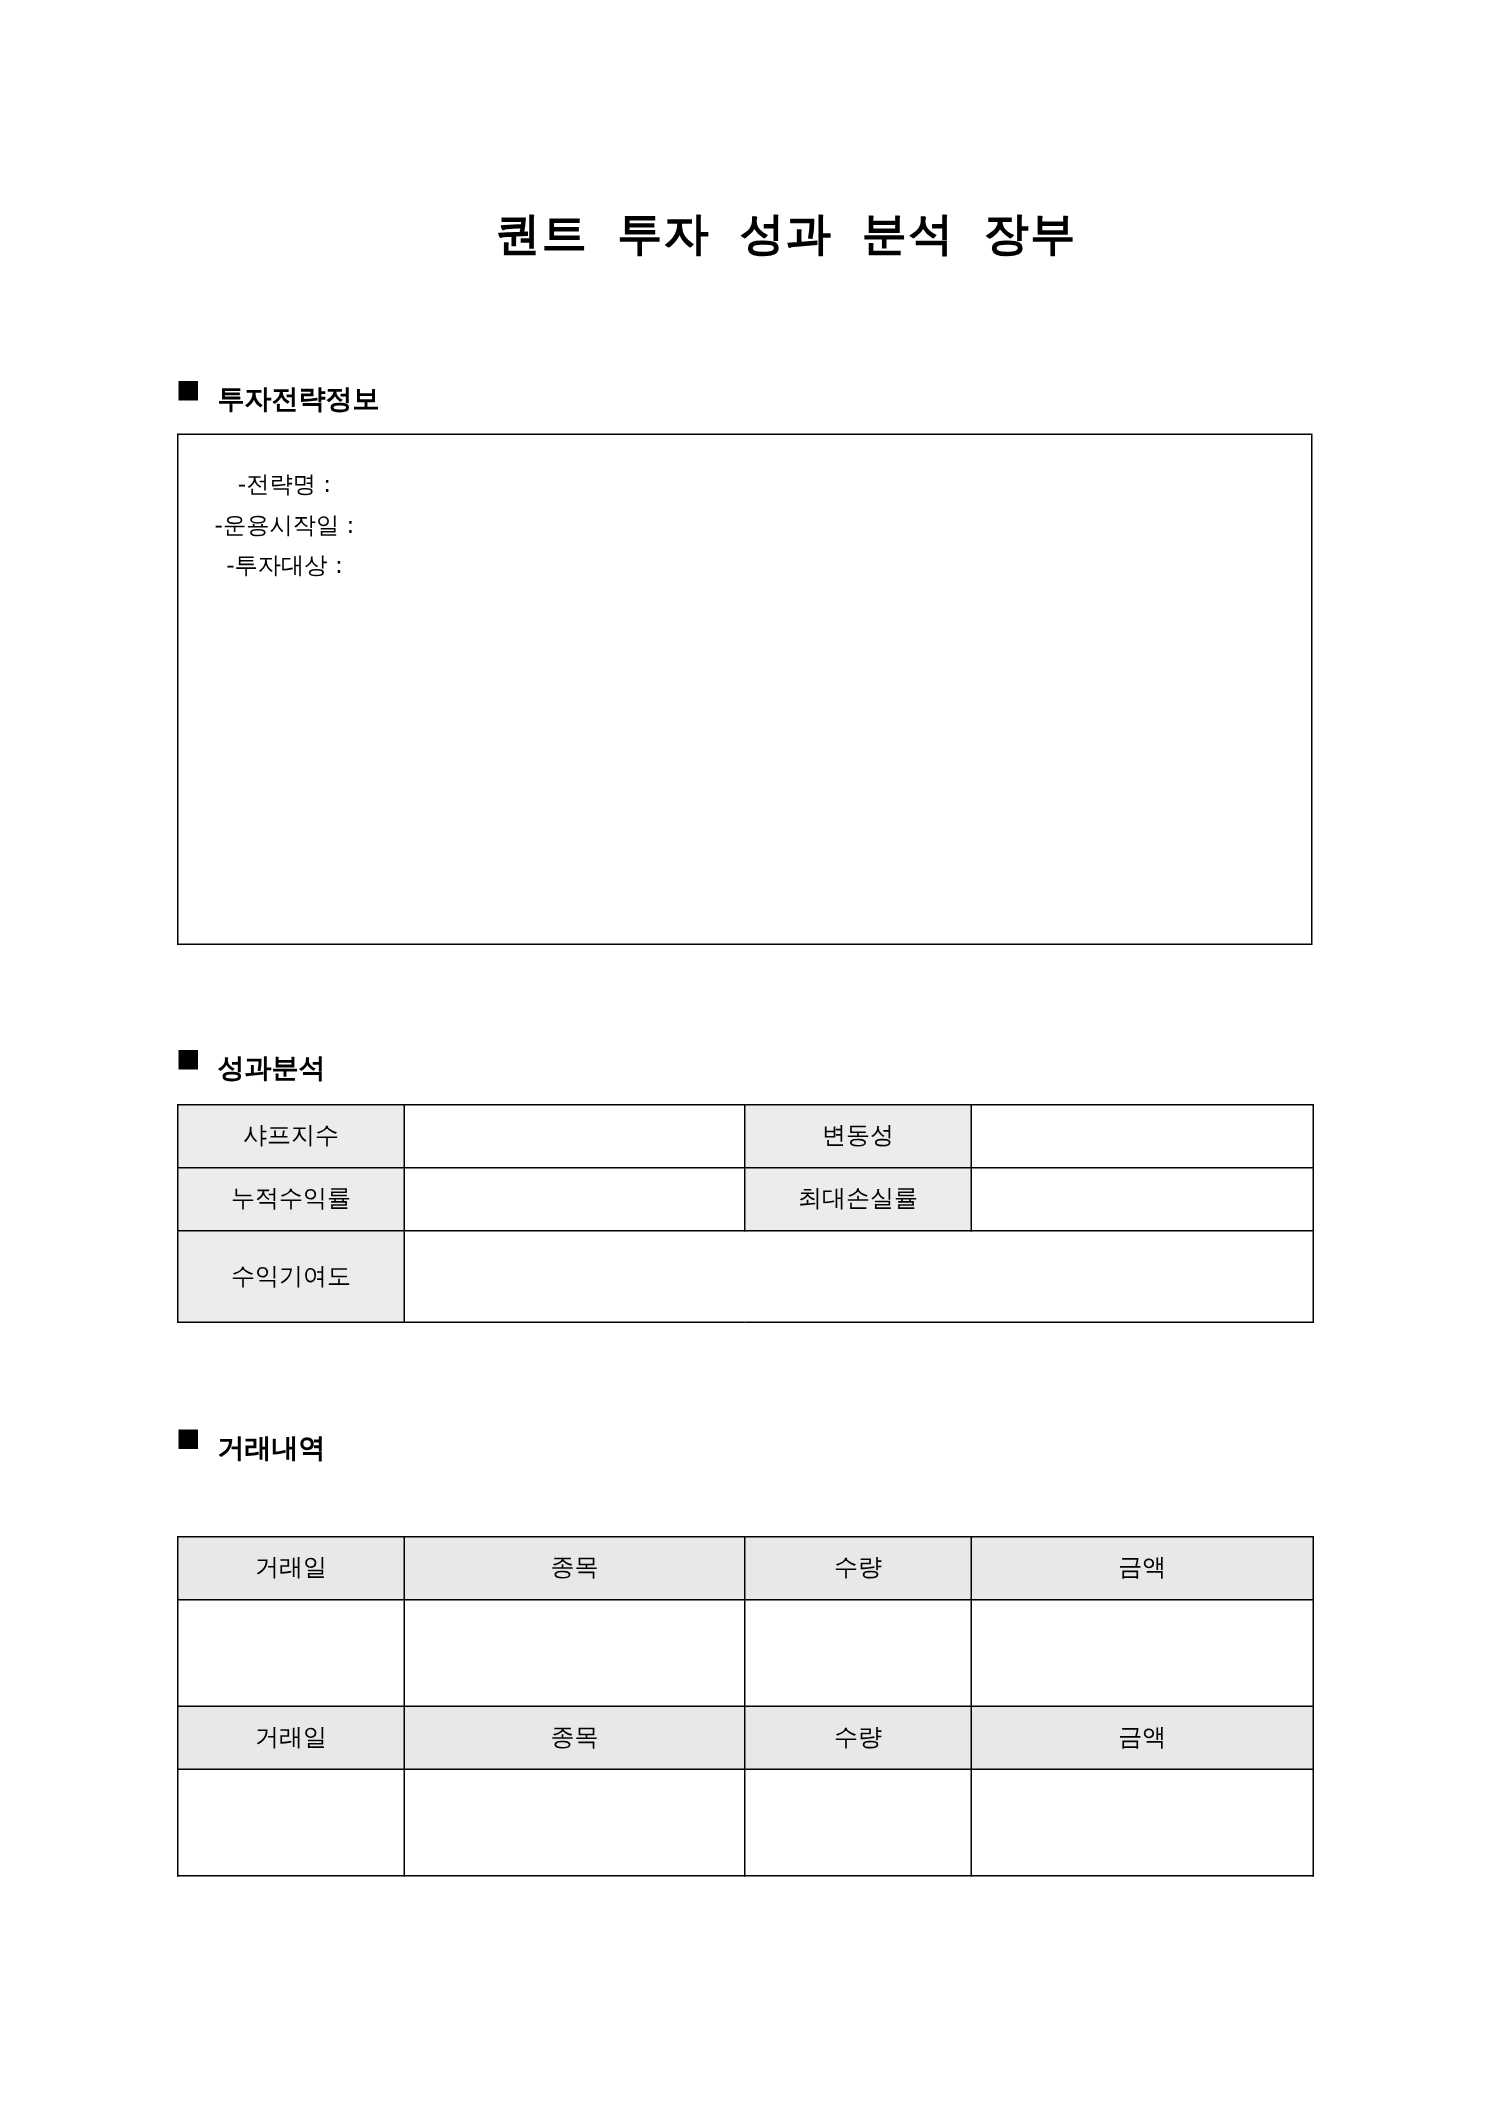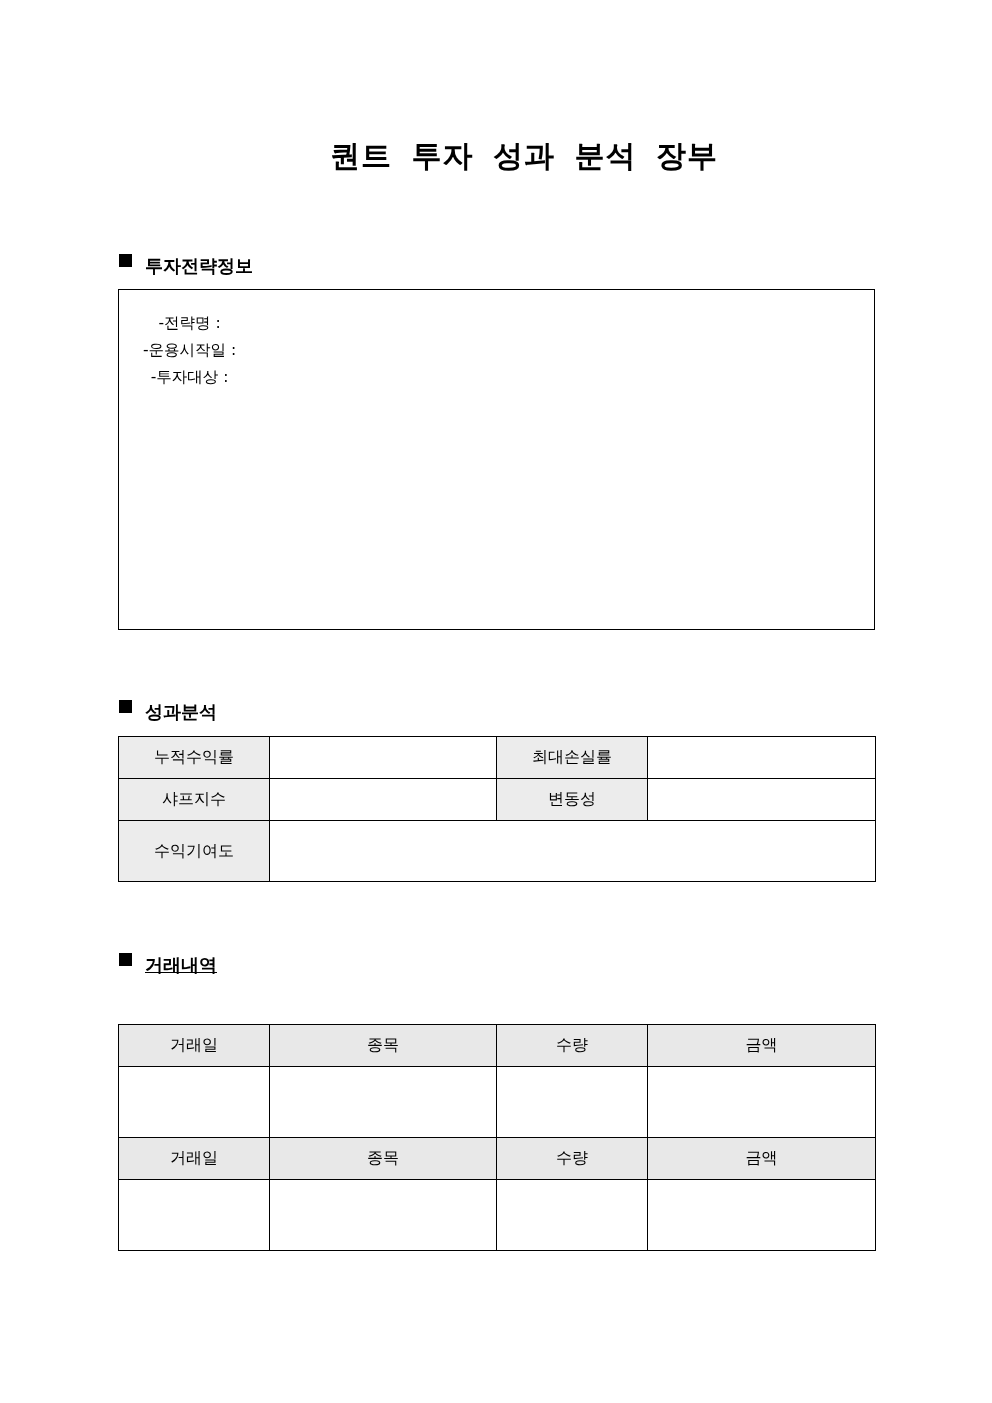--- a/index.html
+++ b/index.html
@@ -64,39 +64,39 @@
 </div>
 <table class="stats" style="top:736px; width:757px;">
   <colgroup>
       <col style="width:151px">
       <col style="width:227px">
       <col style="width:151px">
       <col style="width:228px">
     </colgroup>
   <tbody>
       <tr>
+    <td class="lbl">샤프지수</td>
+    <td></td>
+    <td class="lbl">변동성</td>
+    <td></td>
+  </tr>
+  <tr>
     <td class="lbl">누적수익률</td>
     <td></td>
     <td class="lbl">최대손실률</td>
-    <td></td>
-  </tr>
-  <tr>
-    <td class="lbl">샤프지수</td>
-    <td></td>
-    <td class="lbl">변동성</td>
     <td></td>
   </tr>
   <tr class="tall">
     <td class="lbl">수익기여도</td>
     <td colspan="3"></td>
   </tr>
 </tbody>
   </table>
 
-<div class="section-head" style="top:953px;text-decoration:underline;">
+<div class="section-head" style="top:953px;">
   <span class="sq"></span>
   <span>거래내역</span>
 </div>
 <table class="trades" style="top:1024px; width:757px;">
   <colgroup>
       <col style="width:151px">
       <col style="width:227px">
       <col style="width:151px">
       <col style="width:228px">
     </colgroup>

